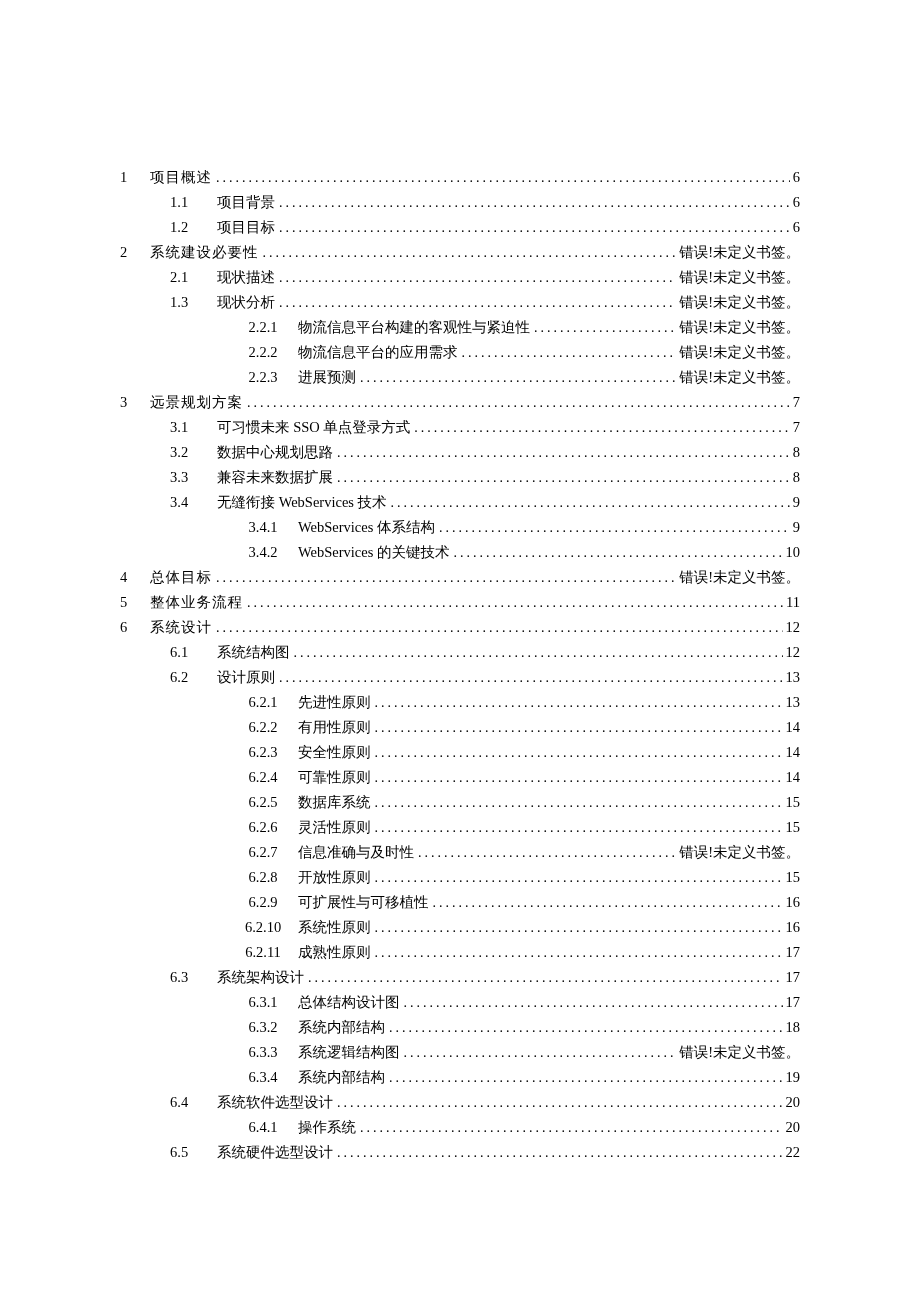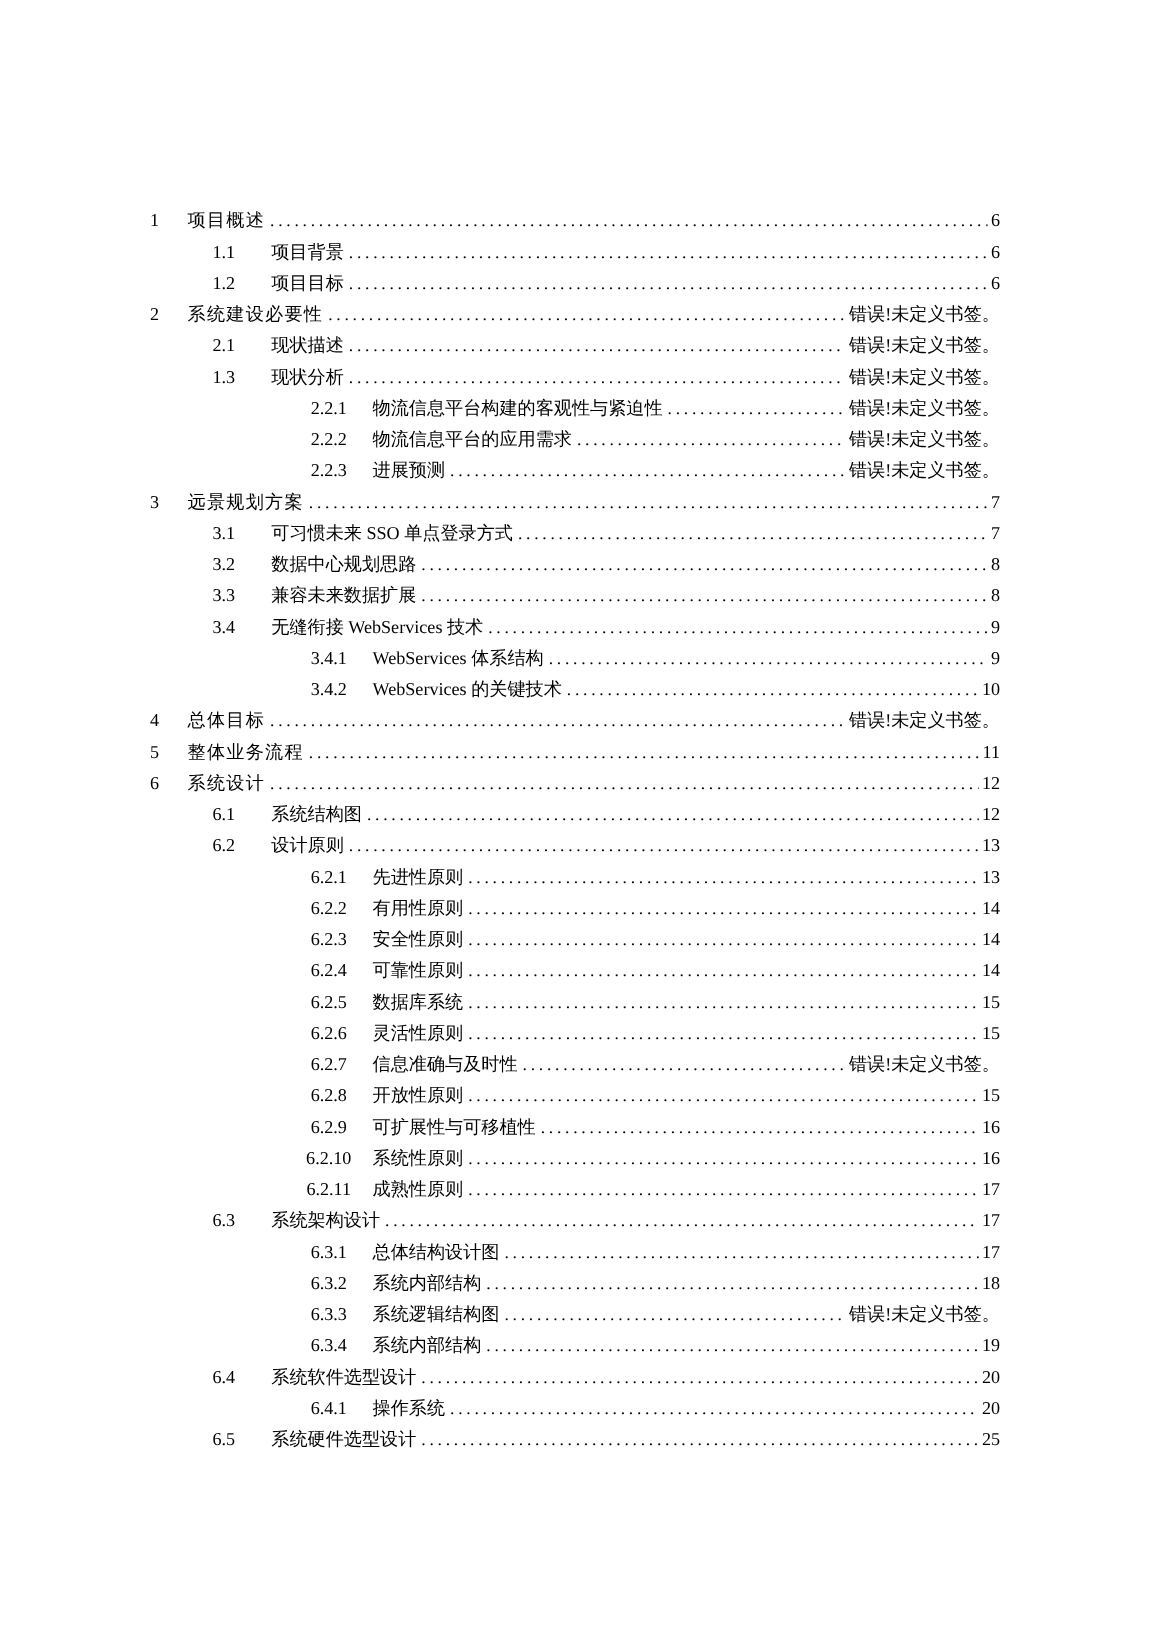--- a/index.html
+++ b/index.html
@@ -330,15 +330,15 @@
       <span class="col-l3b">6.4.1</span>
       <span class="title">操作系统</span>
       <span class="leader"></span>
       <span class="pageno">20</span>
     </div>
     <div class="toc-row lvl2">
       <span class="col-l2a"></span>
       <span class="col-l2b">6.5</span>
       <span class="title">系统硬件选型设计</span>
       <span class="leader"></span>
-      <span class="pageno">25</span>
+      <span class="pageno">22</span>
     </div>
   </div>
 
 </body></html>

